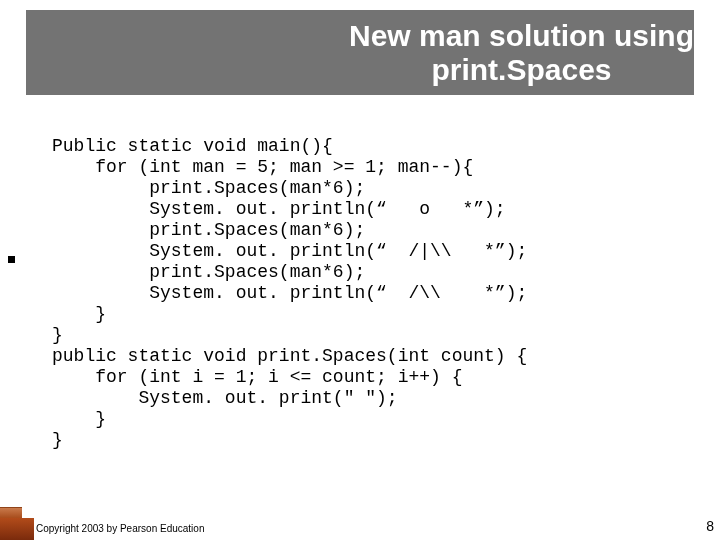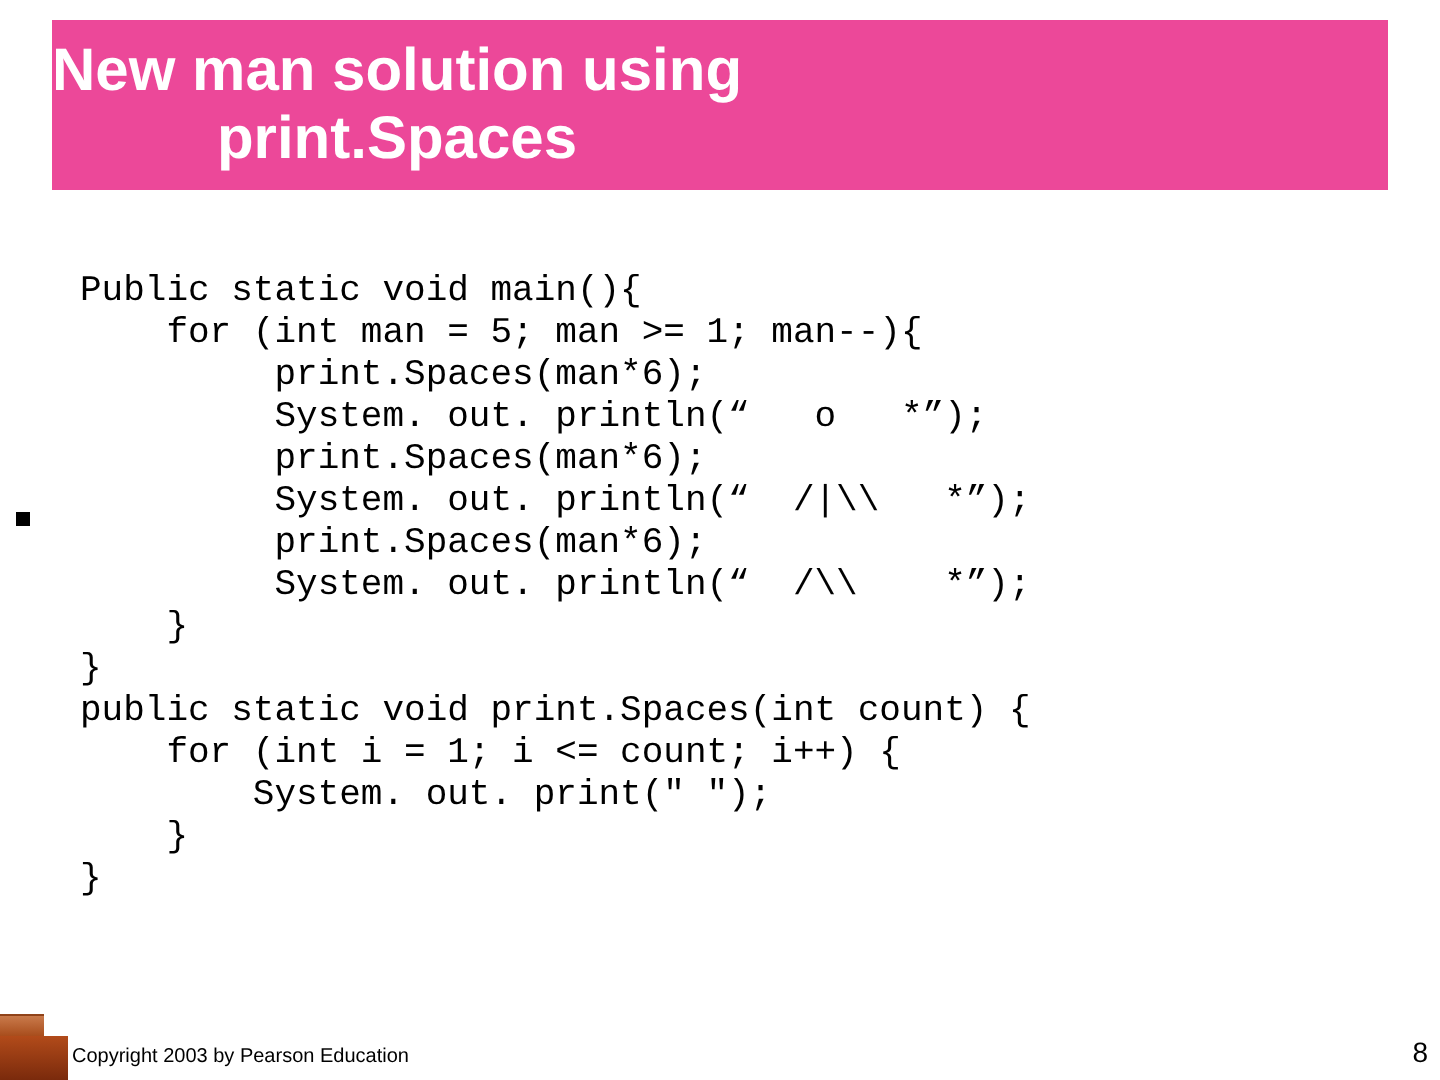--- a/index.html
+++ b/index.html
@@ -11,36 +11,36 @@
     font-family: Arial, Helvetica, sans-serif;
     overflow: hidden;
     position: relative;
   }
   .title-bar {
     position: absolute;
     left: 26px;
     top: 10px;
     width: 668px;
     height: 85px;
-    background: #ec4899;
+    background: #737373;
     display: flex;
     align-items: center;
-    justify-content: flex-start;
+    justify-content: flex-end;
   }
   .title-text {
     color: #ffffff;
     font-weight: bold;
     font-size: 30px;
     line-height: 34px;
     text-align: center;
     white-space: pre;
   }
   .code-block {
     position: absolute;
-    left: 40px;
+    left: 52px;
     top: 118px;
     font-family: "Courier New", Courier, monospace;
     font-size: 18px;
     line-height: 21px;
     color: #000000;
     white-space: pre;
   }
   .bullet {
     position: absolute;
     left: 8px;

